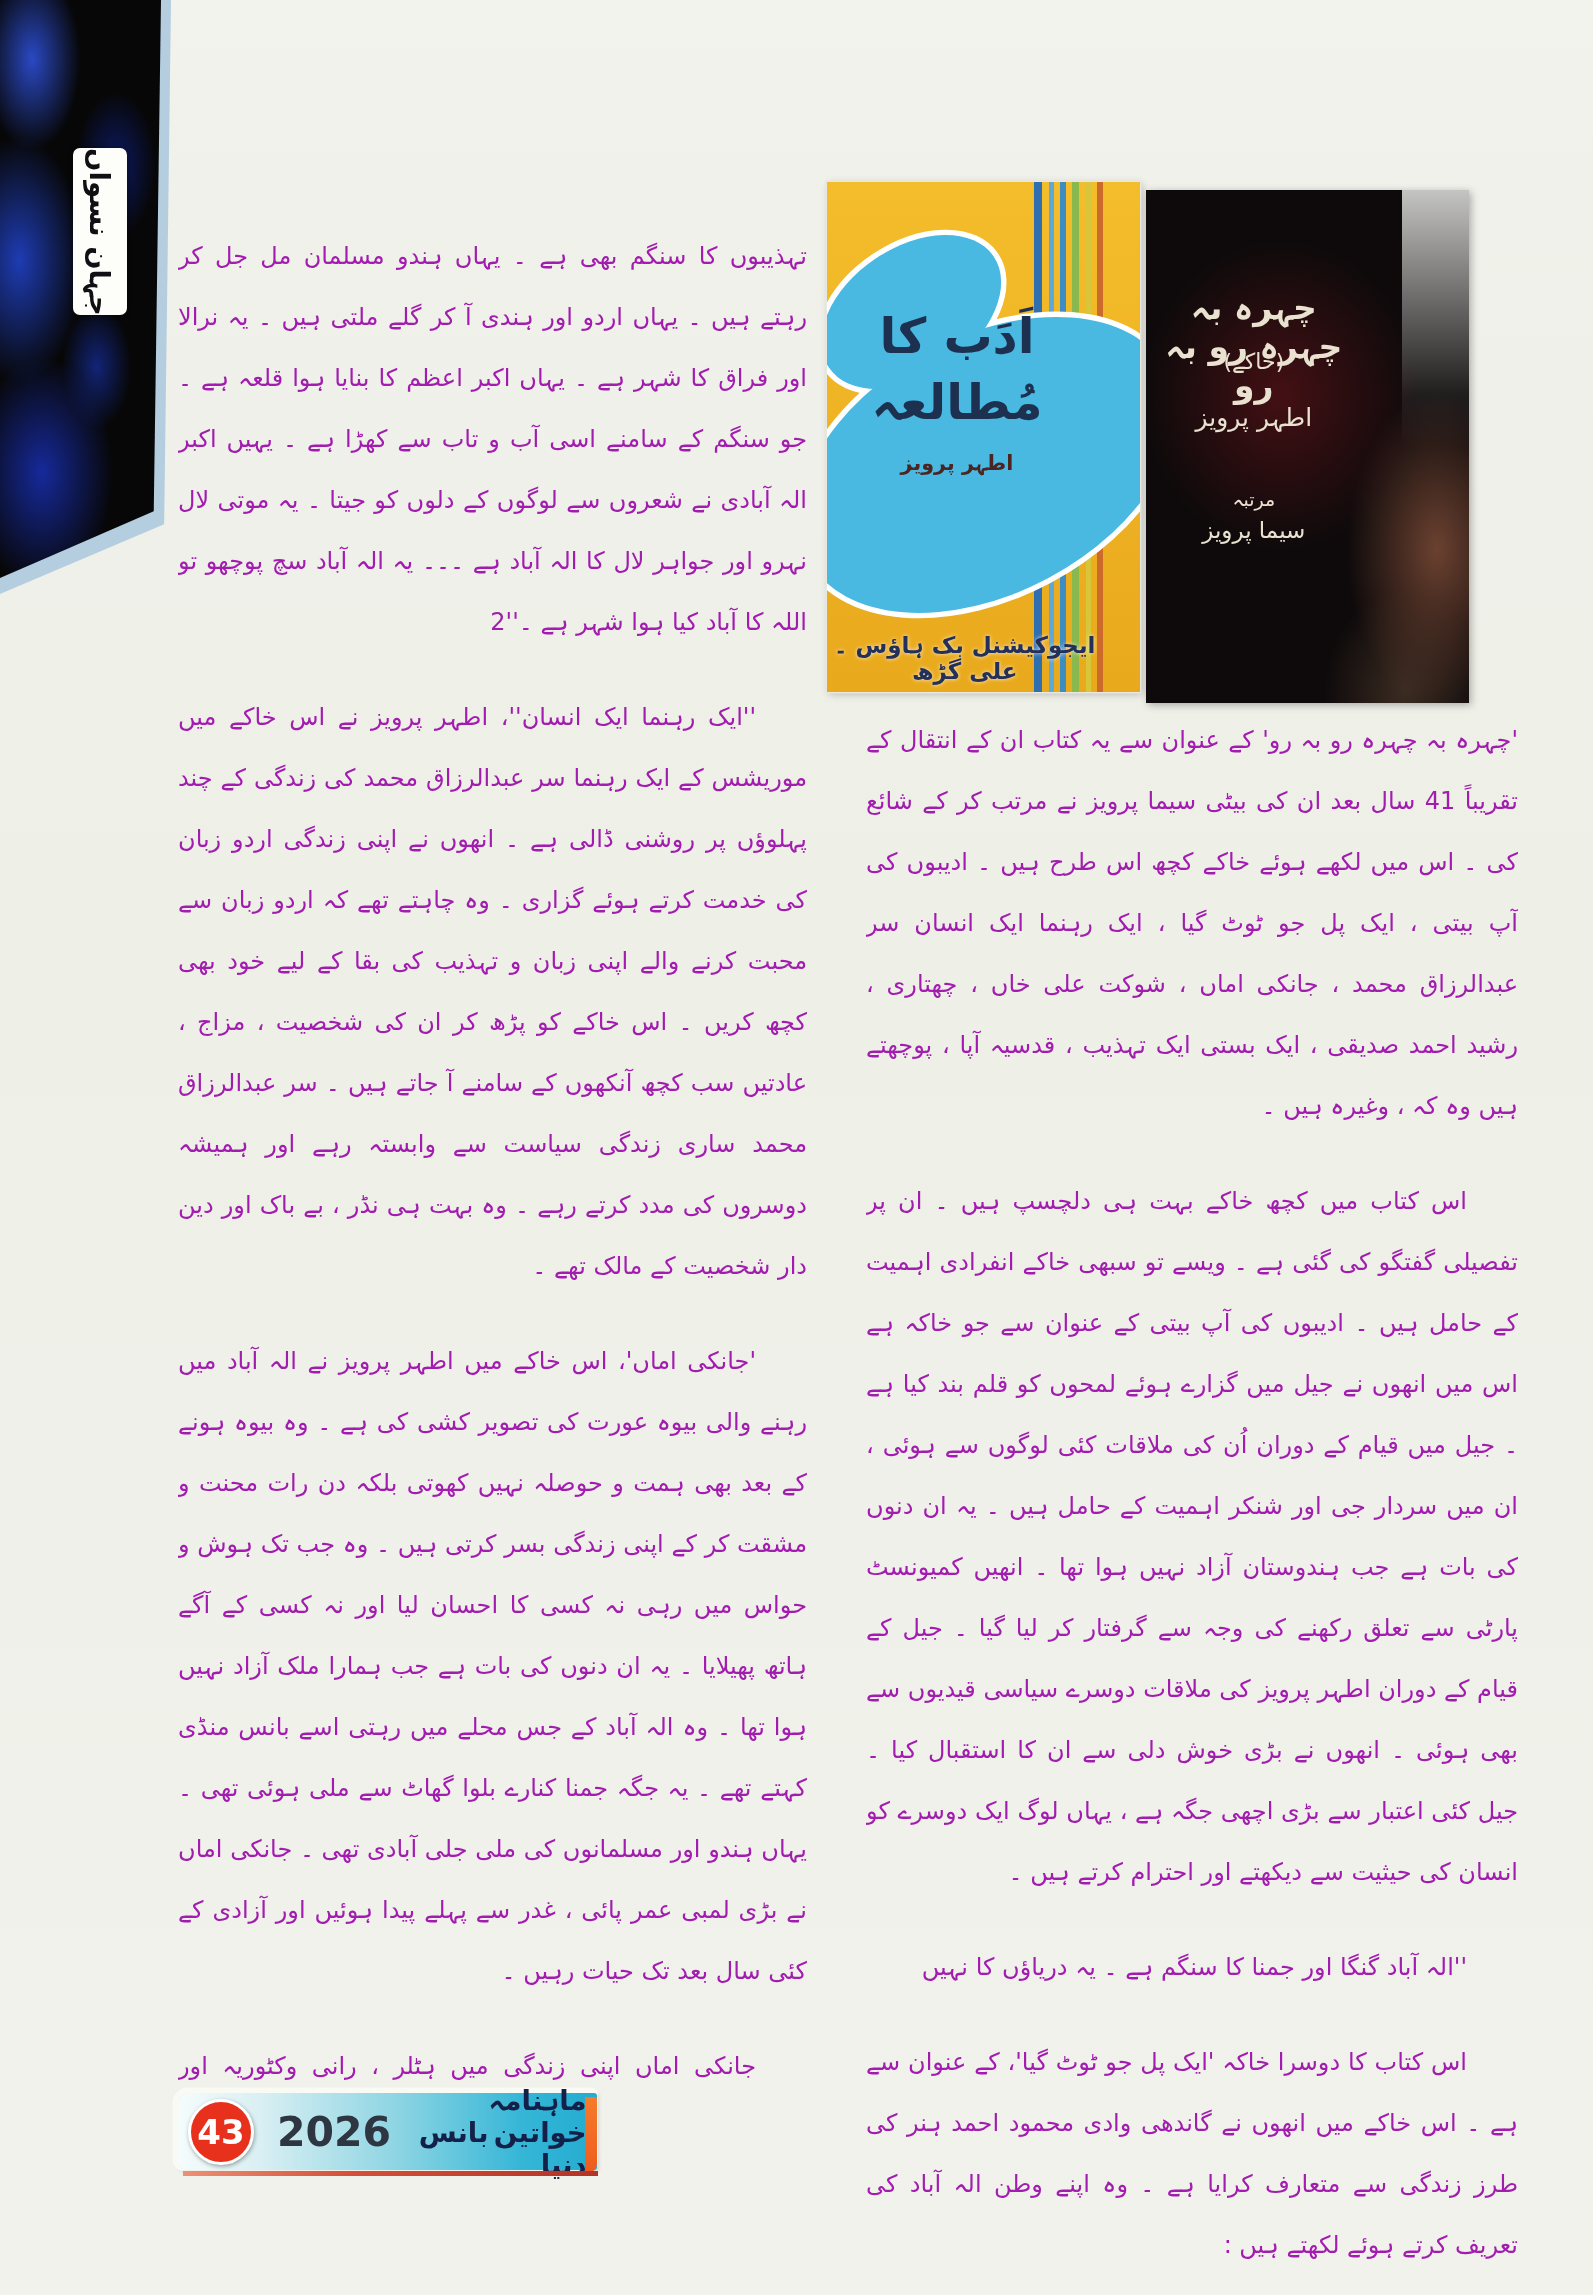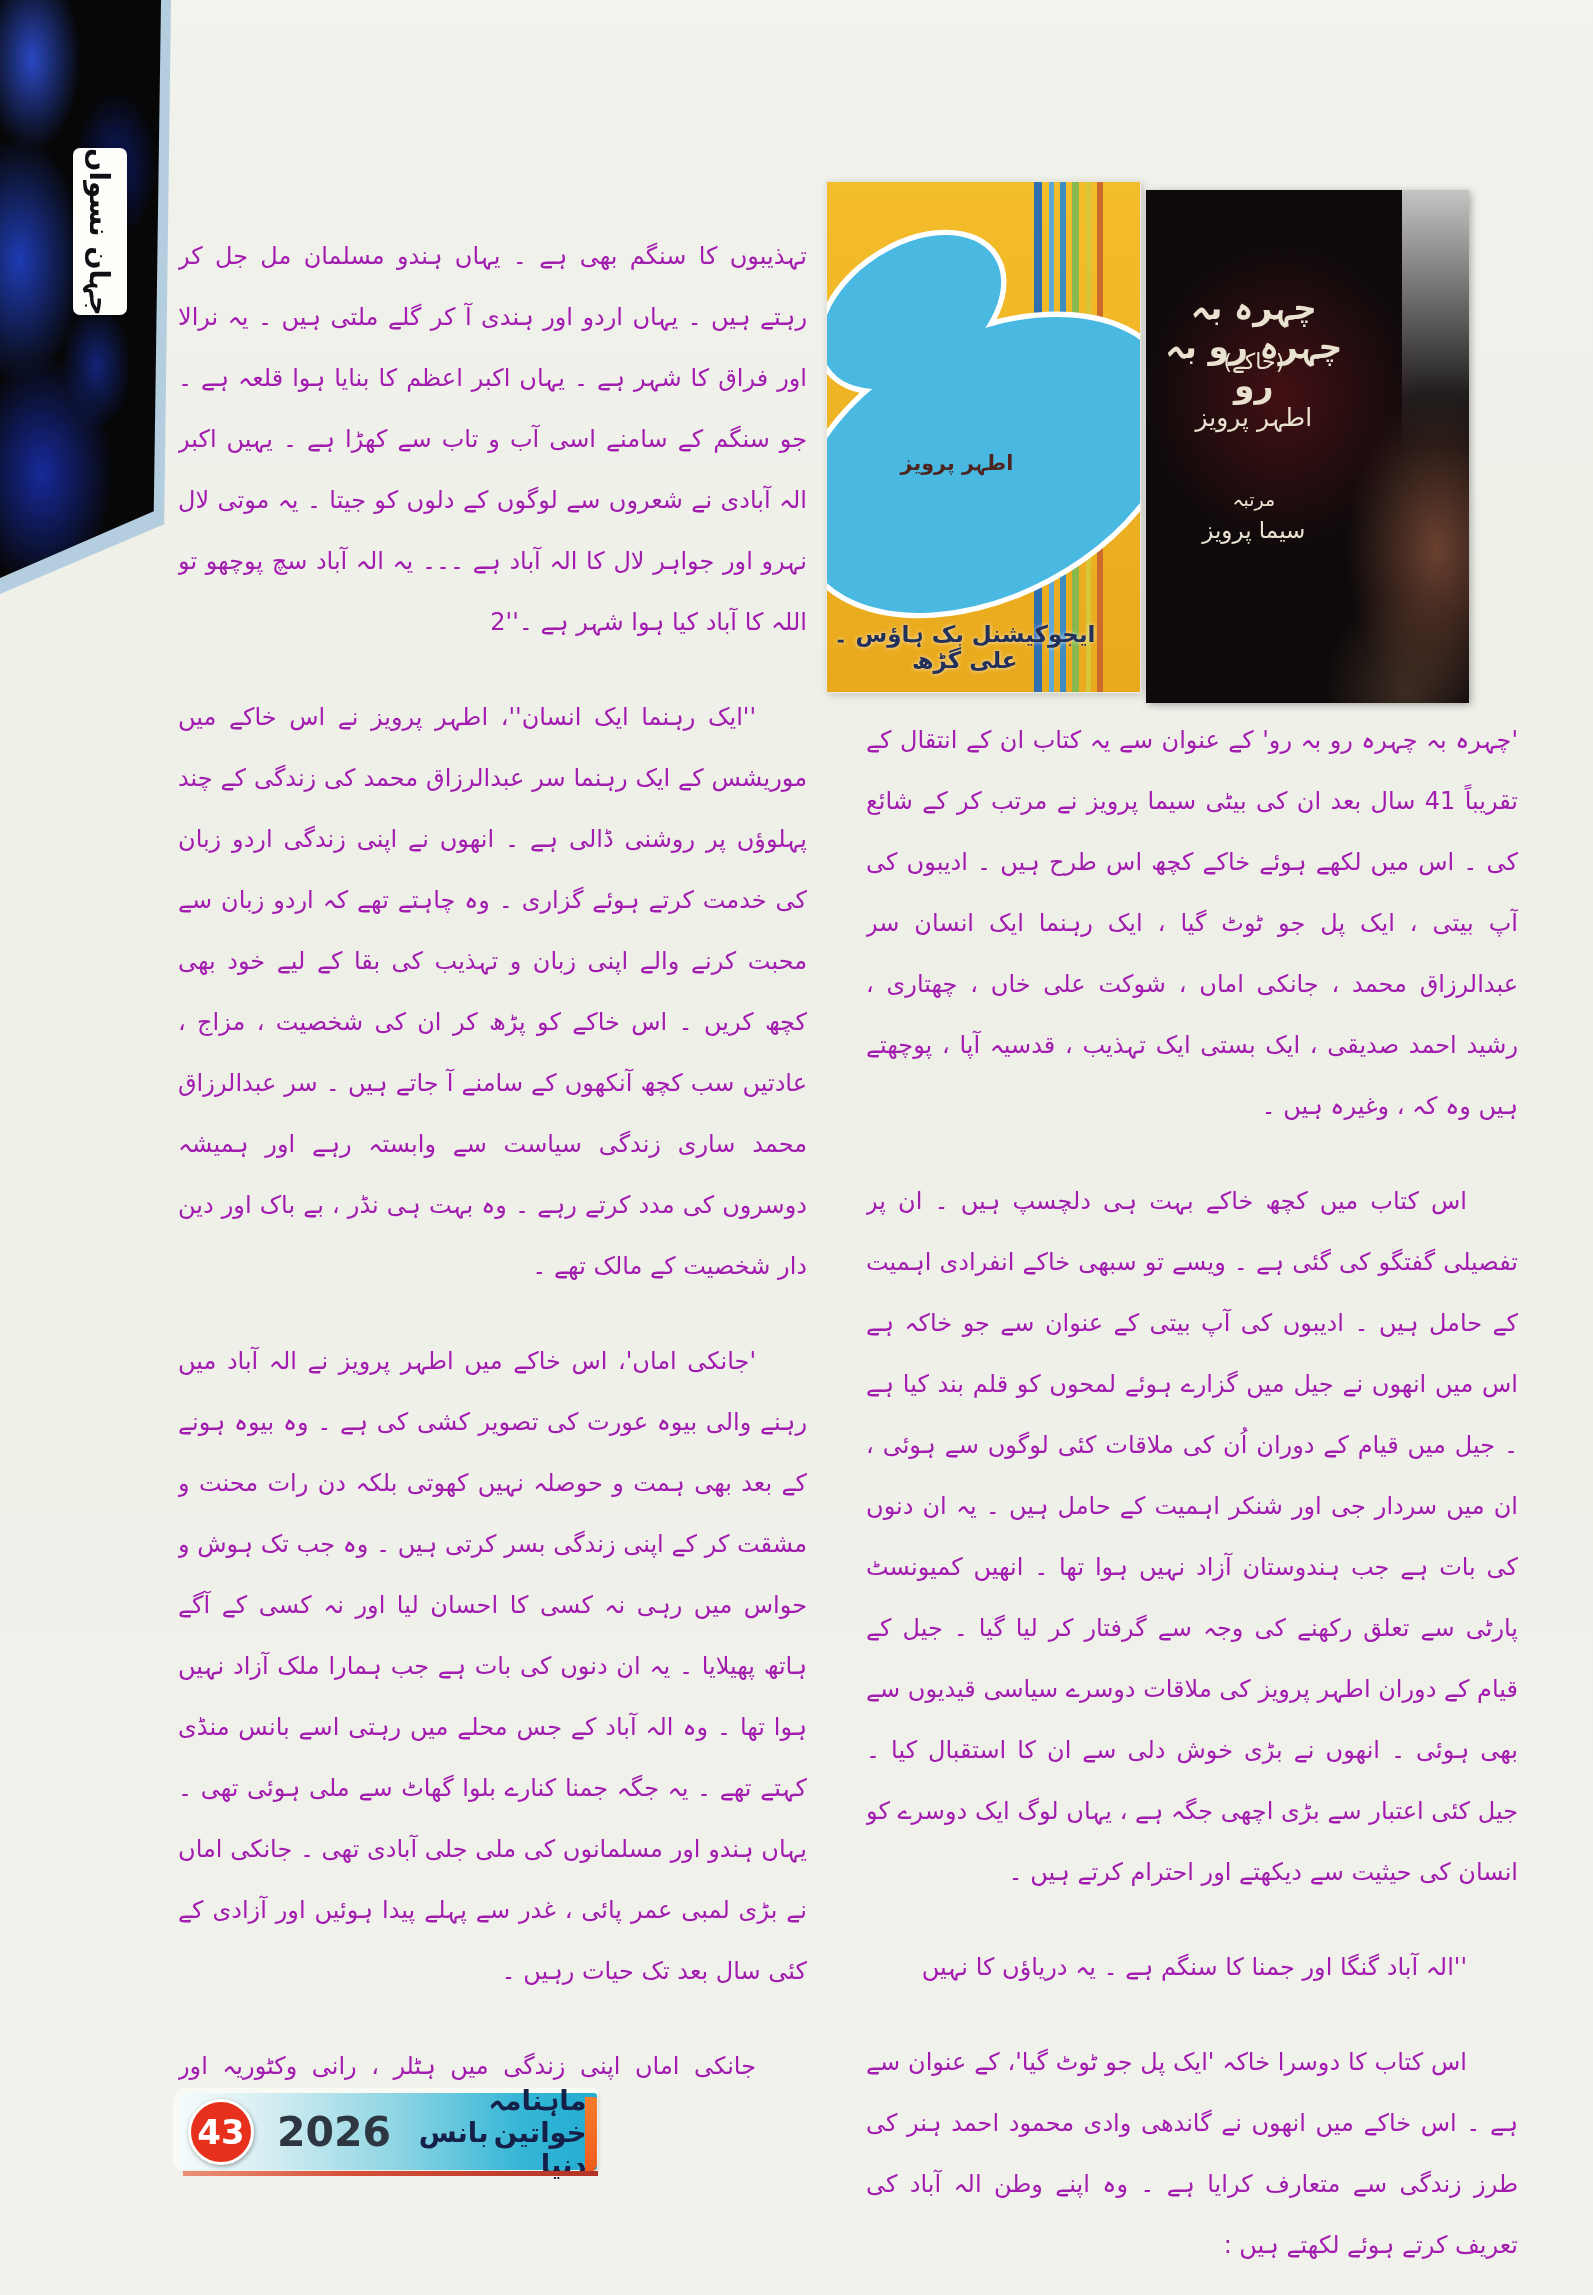--- a/index.html
+++ b/index.html
@@ -45,21 +45,21 @@
   .stripe { position:absolute; top:0; bottom:0; }
   .cover-left .title {
     position:absolute; left:27.5px; top:122px; width:205px; text-align:center;
     font-size:49px; line-height:1.35; font-weight:bold; color:#1d3050; direction:rtl;
   }
   .cover-left .author {
     position:absolute; left:46px; top:269px; width:168px; text-align:center;
     font-size:20.7px; color:#4c2420; direction:rtl; font-weight:bold;
   }
   .cover-left .publisher {
-    position:absolute; left:0; bottom:19px; width:88%; text-align:center;
+    position:absolute; left:0; bottom:8px; width:88%; text-align:center;
     font-size:23px; font-weight:bold; color:#23305a; direction:rtl;
     text-shadow:0 0 4.6px rgba(255,255,255,.8);
   }
   .cover-right {
     position:absolute; left:1146px; top:190px; width:323px; height:513px;
     background:
       radial-gradient(191px 214px ellipse at 42% 40%, #431014 0%, rgba(35,10,10,0) 72%),
       radial-gradient(145px 253px ellipse at 90% 70%, #6b4130 0%, rgba(60,30,20,0) 62%),
       radial-gradient(115px 145px ellipse at 80% 98%, #b9896043 0%, rgba(120,80,50,0) 70%),
       #0e0a0b;
@@ -139,20 +139,24 @@
     <g transform="rotate(-34 110 170)">
       <ellipse cx="110" cy="170" rx="130" ry="84" fill="none" stroke="#ffffff" stroke-width="14"></ellipse>
     </g>
     <g transform="rotate(-28 210 370)">
       <ellipse cx="210" cy="370" rx="265" ry="168" fill="#49b9e2"></ellipse>
     </g>
     <g transform="rotate(-34 110 170)">
       <ellipse cx="110" cy="170" rx="130" ry="84" fill="#49b9e2"></ellipse>
     </g>
   </svg>
+  <div class="title">
+    <div>اَدَب کا</div>
+    <div>مُطالعہ</div>
+  </div>
   <div class="author">اطہر پرویز</div>
   <div class="publisher">ایجوکیشنل بک ہاؤس ۔ علی گڑھ</div>
 </div>
 
 <div class="cover-right">
   <div class="corner-patch"></div>
   <div class="ctxt cr-title">چہرہ بہ چہرہ رو بہ رو</div>
   <div class="ctxt cr-subtitle">(خاکے)</div>
   <div class="ctxt cr-author">اطہر پرویز</div>
   <div class="ctxt cr-label">مرتبہ</div>

